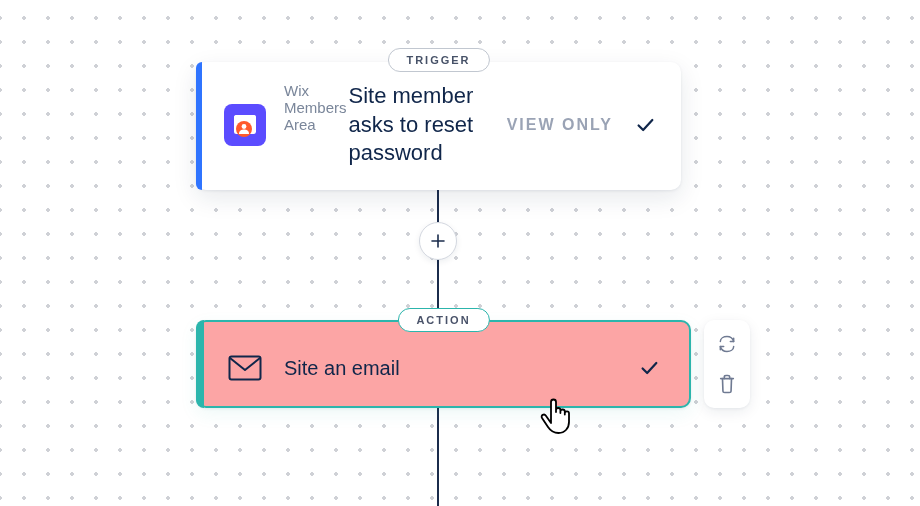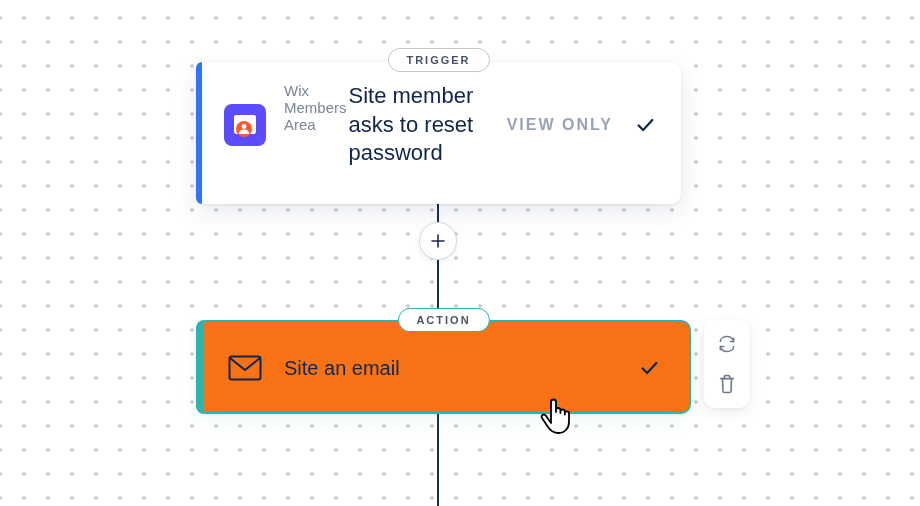--- a/index.html
+++ b/index.html
@@ -37,21 +37,21 @@
       width: 2px;
       height: 346px;
       background: #1b2c4c;
     }
 
     .card {
       position: absolute;
       background: #ffffff;
       border-radius: 10px;
       box-shadow: 0 8px 24px rgba(16, 36, 70, 0.10), 0 1px 3px rgba(16, 36, 70, 0.08);
-      padding: 20px 22px 36px 22px;
+      padding: 20px 22px 22px 22px;
       display: flex;
       align-items: center;
       gap: 18px;
     }
 
     .card-accent {
       position: absolute;
       left: 0;
       top: 0;
       bottom: 0;
@@ -67,24 +67,24 @@
     }
 
     .trigger-card .card-accent {
       background: #2f74ff;
     }
 
     .action-card {
       left: 196px;
       top: 320px;
       width: 495px;
-      background: #f97316;
+      background: #fca5a5;
       border: 2px solid #2cb5ac;
       box-shadow: 0 6px 18px rgba(44, 181, 172, 0.08), 0 1px 3px rgba(16, 36, 70, 0.08);
-      padding: 32px 26px 30px 24px;
+      padding: 32px 26px 24px 24px;
     }
 
     .action-card .card-accent {
       background: #2cb5ac;
       left: -2px;
       top: -2px;
       bottom: -2px;
       border-top-left-radius: 10px;
       border-bottom-left-radius: 10px;
       width: 8px;

